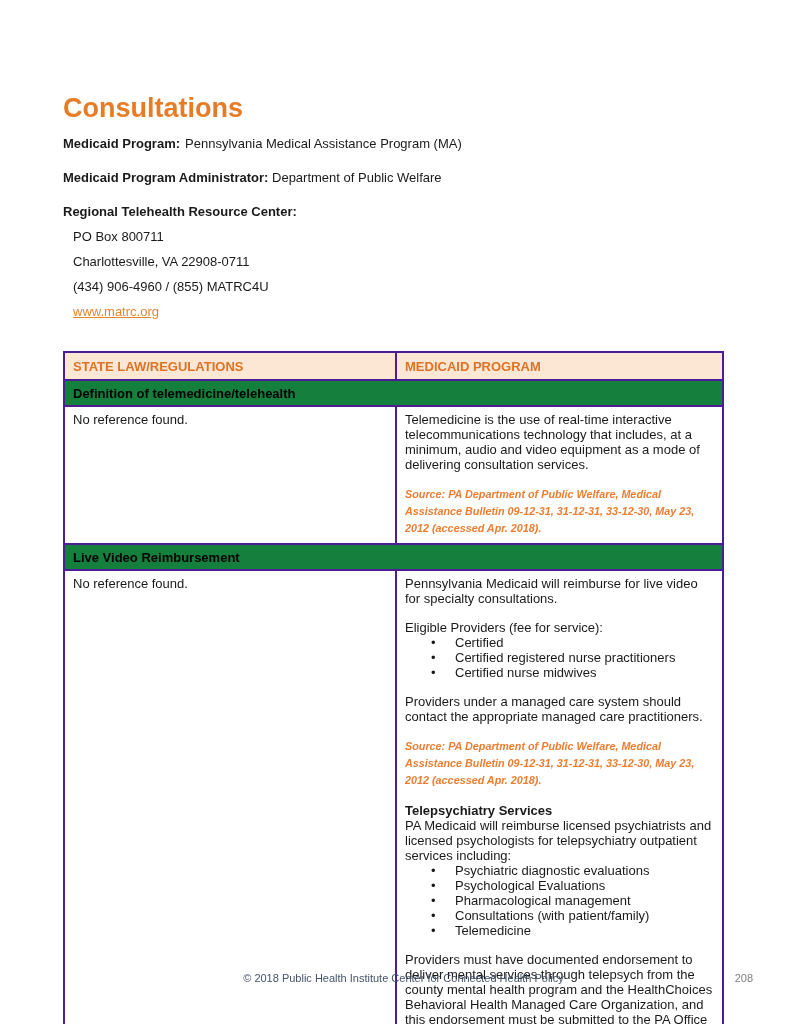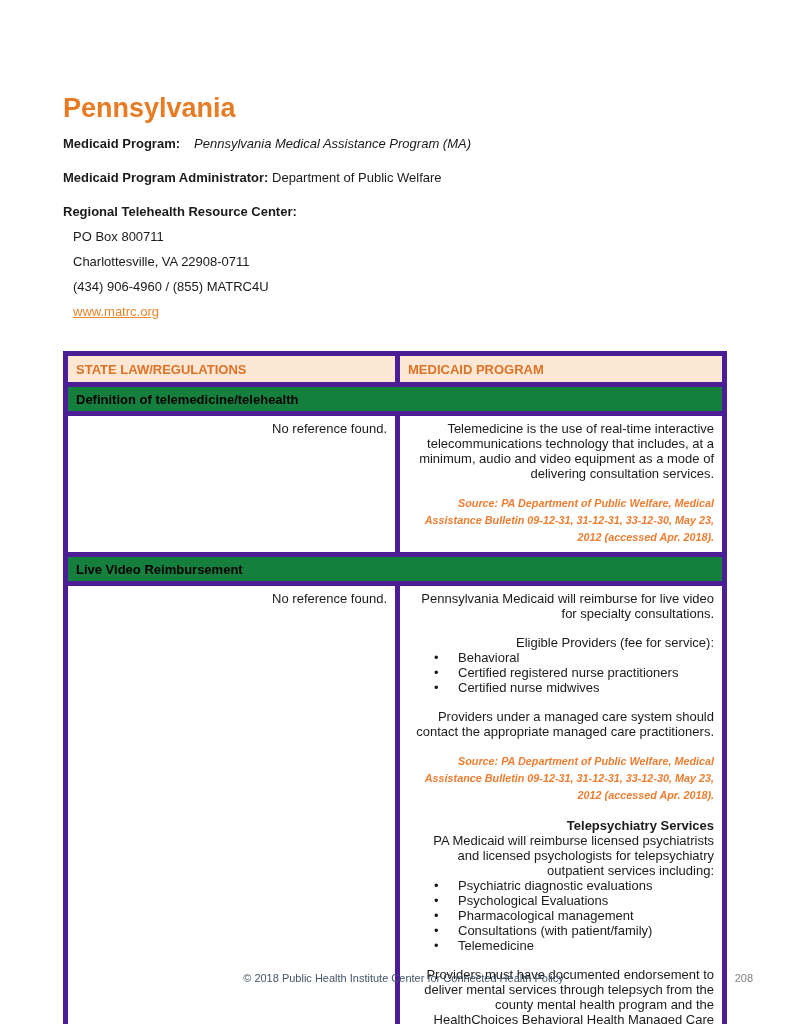--- a/index.html
+++ b/index.html
@@ -16,51 +16,51 @@
 
   h1.title {
     margin: 0 0 12px 0;
     font-size: 27px;
     line-height: 31px;
     font-weight: bold;
     color: #E87C25;
   }
   .info-line { margin: 0 0 19px 0; font-size: 13px; line-height: 15px; }
   .info-line .lbl { font-weight: bold; }
-  .gap2 { margin-left: 14px; font-style: italic; }
+  .gap2 { margin-left: 5px; }
   .addr-heading { margin: 13px 0 0 0; font-size: 13px; line-height: 15px; font-weight: bold; }
   .addr-line { margin: 10px; font-size: 13px; line-height: 15px; }
   a.link { color: #E8862E; text-decoration: underline; font-size: 13px; line-height: 15px; }
 
   table.policy {
     margin-top: 32px;
     width: 659px;
     border-collapse: collapse;
     table-layout: fixed;
   }
   table.policy td {
-    border: 5px solid #4c1d95;
+    border: 2px solid #4c1d95;
     vertical-align: top;
     font-size: 13px;
     line-height: 15px;
   }
   td.head-cell {
     background: #FCE7D4;
     color: #DE7226;
     font-weight: bold;
     padding: 6px 8px 5px 8px;
   }
   td.section-cell {
     background: #15803d;
     color: #000000;
     font-weight: bold;
     padding: 5px 8px 4px 8px;
   }
   td.body-cell { padding: 5px 8px 6px 8px; background: #ffffff; }
-  .cellp { margin: 0; text-align: right; }
+  .cellp { margin: 0; }
   .mb { margin-bottom: 14px; }
   .mt { margin-top: 14px; }
   .source {
     color: #ED7D31;
     font-weight: bold;
     font-style: italic;
     font-size: 10.8px;
     line-height: 17px;
   }
   .subhead { font-weight: bold; margin: 0; }
@@ -87,21 +87,21 @@
     top: 0;
     color: #7f7f7f;
   }
 </style>
 </head>
 <body>
 
 <div class="page">
   <div class="content">
 
-    <h1 class="title">Pennsylvania</h1>
+    <h1 class="title">Consultations</h1>
 
     <p class="info-line">
       <span class="lbl">Medicaid Program:</span><span class="gap2">Pennsylvania Medical Assistance Program (MA)</span>
     </p>
 
     <p class="info-line">
       <span class="lbl">Medicaid Program Administrator:</span>
       <span>Department of Public Welfare</span>
     </p>
 
@@ -137,21 +137,21 @@
           <td class="section-cell" colspan="2">Live Video Reimbursement</td>
         </tr>
         <tr>
           <td class="body-cell">
             <p class="cellp">No reference found.</p>
           </td>
           <td class="body-cell">
             <p class="cellp mb">Pennsylvania Medicaid will reimburse for live video for specialty consultations.</p>
             <p class="cellp">Eligible Providers (fee for service):</p>
             <ul class="bullets">
-              <li>Behavioral</li>
+              <li>Certified</li>
               <li>Certified registered nurse practitioners</li>
               <li>Certified nurse midwives</li>
             </ul>
             <p class="cellp mt mb">Providers under a managed care system should contact the appropriate managed care practitioners.</p>
             <p class="cellp source mb">Source: PA Department of Public Welfare, Medical Assistance Bulletin 09-12-31, 31-12-31, 33-12-30, May 23, 2012 (accessed Apr. 2018).</p>
             <p class="cellp subhead">Telepsychiatry Services</p>
             <p class="cellp">PA Medicaid will reimburse licensed psychiatrists and licensed psychologists for telepsychiatry outpatient services including:</p>
             <ul class="bullets">
               <li>Psychiatric diagnostic evaluations</li>
               <li>Psychological Evaluations</li>

